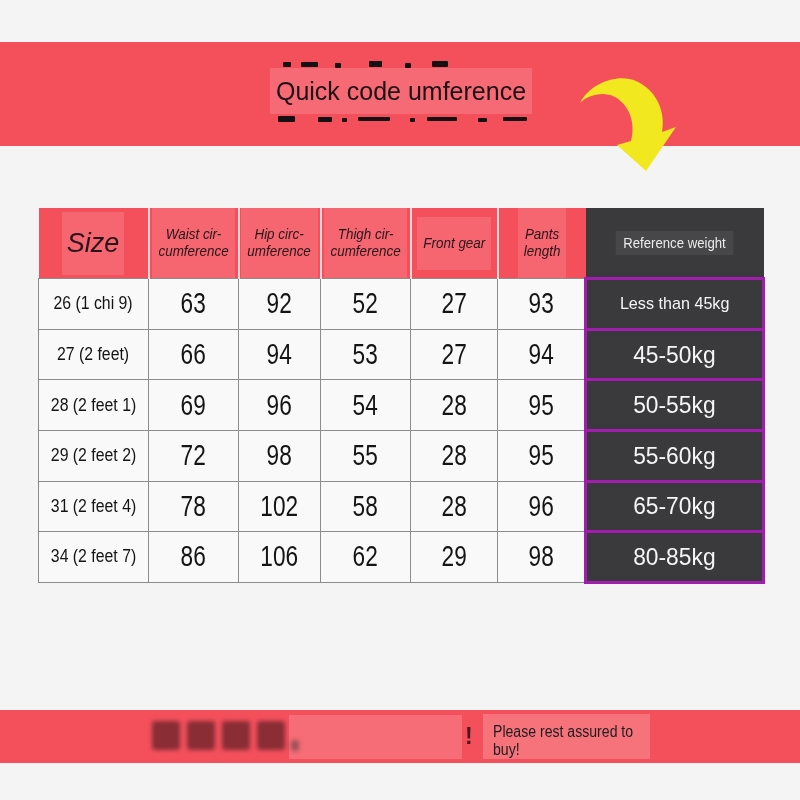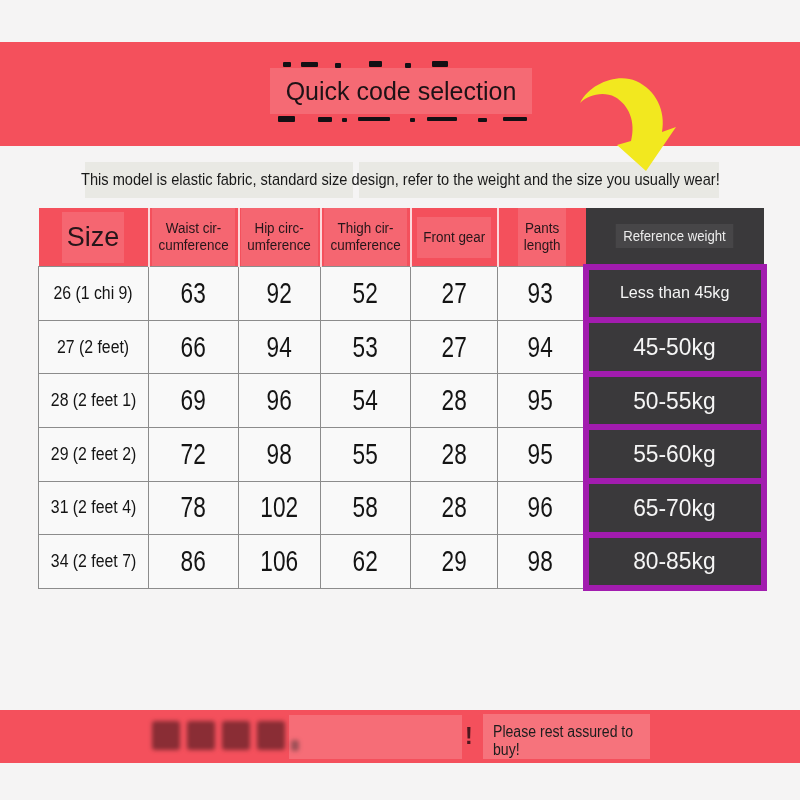--- a/index.html
+++ b/index.html
@@ -28,36 +28,36 @@
   .info-text { font-size:17px; color:#191919; white-space:nowrap;
                display:inline-block; transform:scaleX(0.86); transform-origin:center; }
   
   .size-table { position:absolute; left:38px; top:208px; width:725px;
                 border-collapse:collapse; table-layout:fixed; }
   .size-table thead th {
     height:45px; background:#f4505c; color:#26161a; padding:0;
     border-right:2px solid rgba(255,255,255,0.78); font-weight:normal; vertical-align:middle;
   }
   .size-table thead th.last-red { border-right:none;margin-left:28px; }
-  .hdr-box { display:inline-block; background:rgba(255,255,255,0.13); padding:12px 5px; }
+  .hdr-box { display:inline-block; background:rgba(255,255,255,0.13); padding:18px 5px;font-style:italic; }
   .hdr-line { display:block; font-size:14px; line-height:1.22; white-space:nowrap;
               transform:scaleX(0.96); transform-origin:center; }
   .size-hdr { font-size:27px; line-height:1; }
   .size-table thead th.col-weight {
     background:#3a393b; border-right:none; vertical-align:middle;
   }
   .weight-hdr { display:inline-block; background:rgba(255,255,255,0.07); padding:4px 8px;
                 color:#ececec; font-size:14px; white-space:nowrap;
                 transform:scaleX(0.94); transform-origin:center; }
   .size-table tbody td {
     height:47.6px; background:#f9f9f9; border:1px solid #8c8c8c;
     text-align:center; vertical-align:middle; padding:0; color:#141414;
   }
   .size-table tbody td.weight-cell {
-    background:#3a393b; color:#f5f5f5; border:6px solid #a21caf;
+    background:#3a393b; color:#f5f5f5; border:3px solid #a21caf;
   }
   .squeeze { display:inline-block; white-space:nowrap; transform-origin:center; }
   .num { font-size:29px; transform:scaleX(0.78); }
   .size-label { font-size:18px; transform:scaleX(0.88); }
   .weight-text { font-size:24px; transform:scaleX(0.95); }
   .weight-text.small { font-size:17px; }
   
   .footer-bar { position:absolute; left:0; top:710px; width:800px; height:53px; background:#f4505c; }
   .ghost { position:absolute; top:11px; width:28px; height:29px;
            background:rgba(66,22,27,0.6); filter:blur(2px); border-radius:3px; }
@@ -81,21 +81,21 @@
   <div class="top-banner">
 
     <span class="mark" style="left:283px; top:20px; width:8px;  height:5px;"></span>
     <span class="mark" style="left:301px; top:20px; width:17px; height:5px;"></span>
     <span class="mark" style="left:335px; top:21px; width:6px;  height:5px;"></span>
     <span class="mark" style="left:369px; top:19px; width:13px; height:6px;"></span>
     <span class="mark" style="left:405px; top:21px; width:6px;  height:5px;"></span>
     <span class="mark" style="left:432px; top:19px; width:16px; height:6px;"></span>
 
     <div class="title-overlay">
-      <h1 class="banner-title">Quick code selection</h1>
+      <h1 class="banner-title">Quick code umference</h1>
     </div>
 
     <span class="mark" style="left:278px; top:74px; width:17px; height:6px;"></span>
     <span class="mark" style="left:318px; top:75px; width:14px; height:5px;"></span>
     <span class="mark" style="left:342px; top:76px; width:5px;  height:4px;"></span>
     <span class="mark" style="left:358px; top:75px; width:32px; height:4px;"></span>
     <span class="mark" style="left:410px; top:76px; width:5px;  height:4px;"></span>
     <span class="mark" style="left:427px; top:75px; width:30px; height:4px;"></span>
     <span class="mark" style="left:478px; top:76px; width:9px;  height:4px;"></span>
     <span class="mark" style="left:503px; top:75px; width:24px; height:4px;"></span>
@@ -108,27 +108,20 @@
                C 91 20, 101 41, 97 62
                L 111 57
                L 81 101
                L 52 75
                L 66 71
                C 71 52, 64 35, 50 27
                C 38 21, 23 25, 15 33 Z" fill="#f2e81f"></path>
     </svg>
   </div>
 
-  <div class="info-bar">
-    <div class="info-overlay seg1"></div>
-    <div class="info-overlay seg2"></div>
-    <div class="info-text-row">
-      <span class="info-text">This model is elastic fabric, standard size design, refer to the weight and the size you usually wear!</span>
-    </div>
-  </div>
 
   <table class="size-table">
     <colgroup>
       <col style="width:110px">
         <col style="width:90px">
         <col style="width:82px">
       <col style="width:90px">
         <col style="width:87px">
         <col style="width:88px">
       <col style="width:178px">

